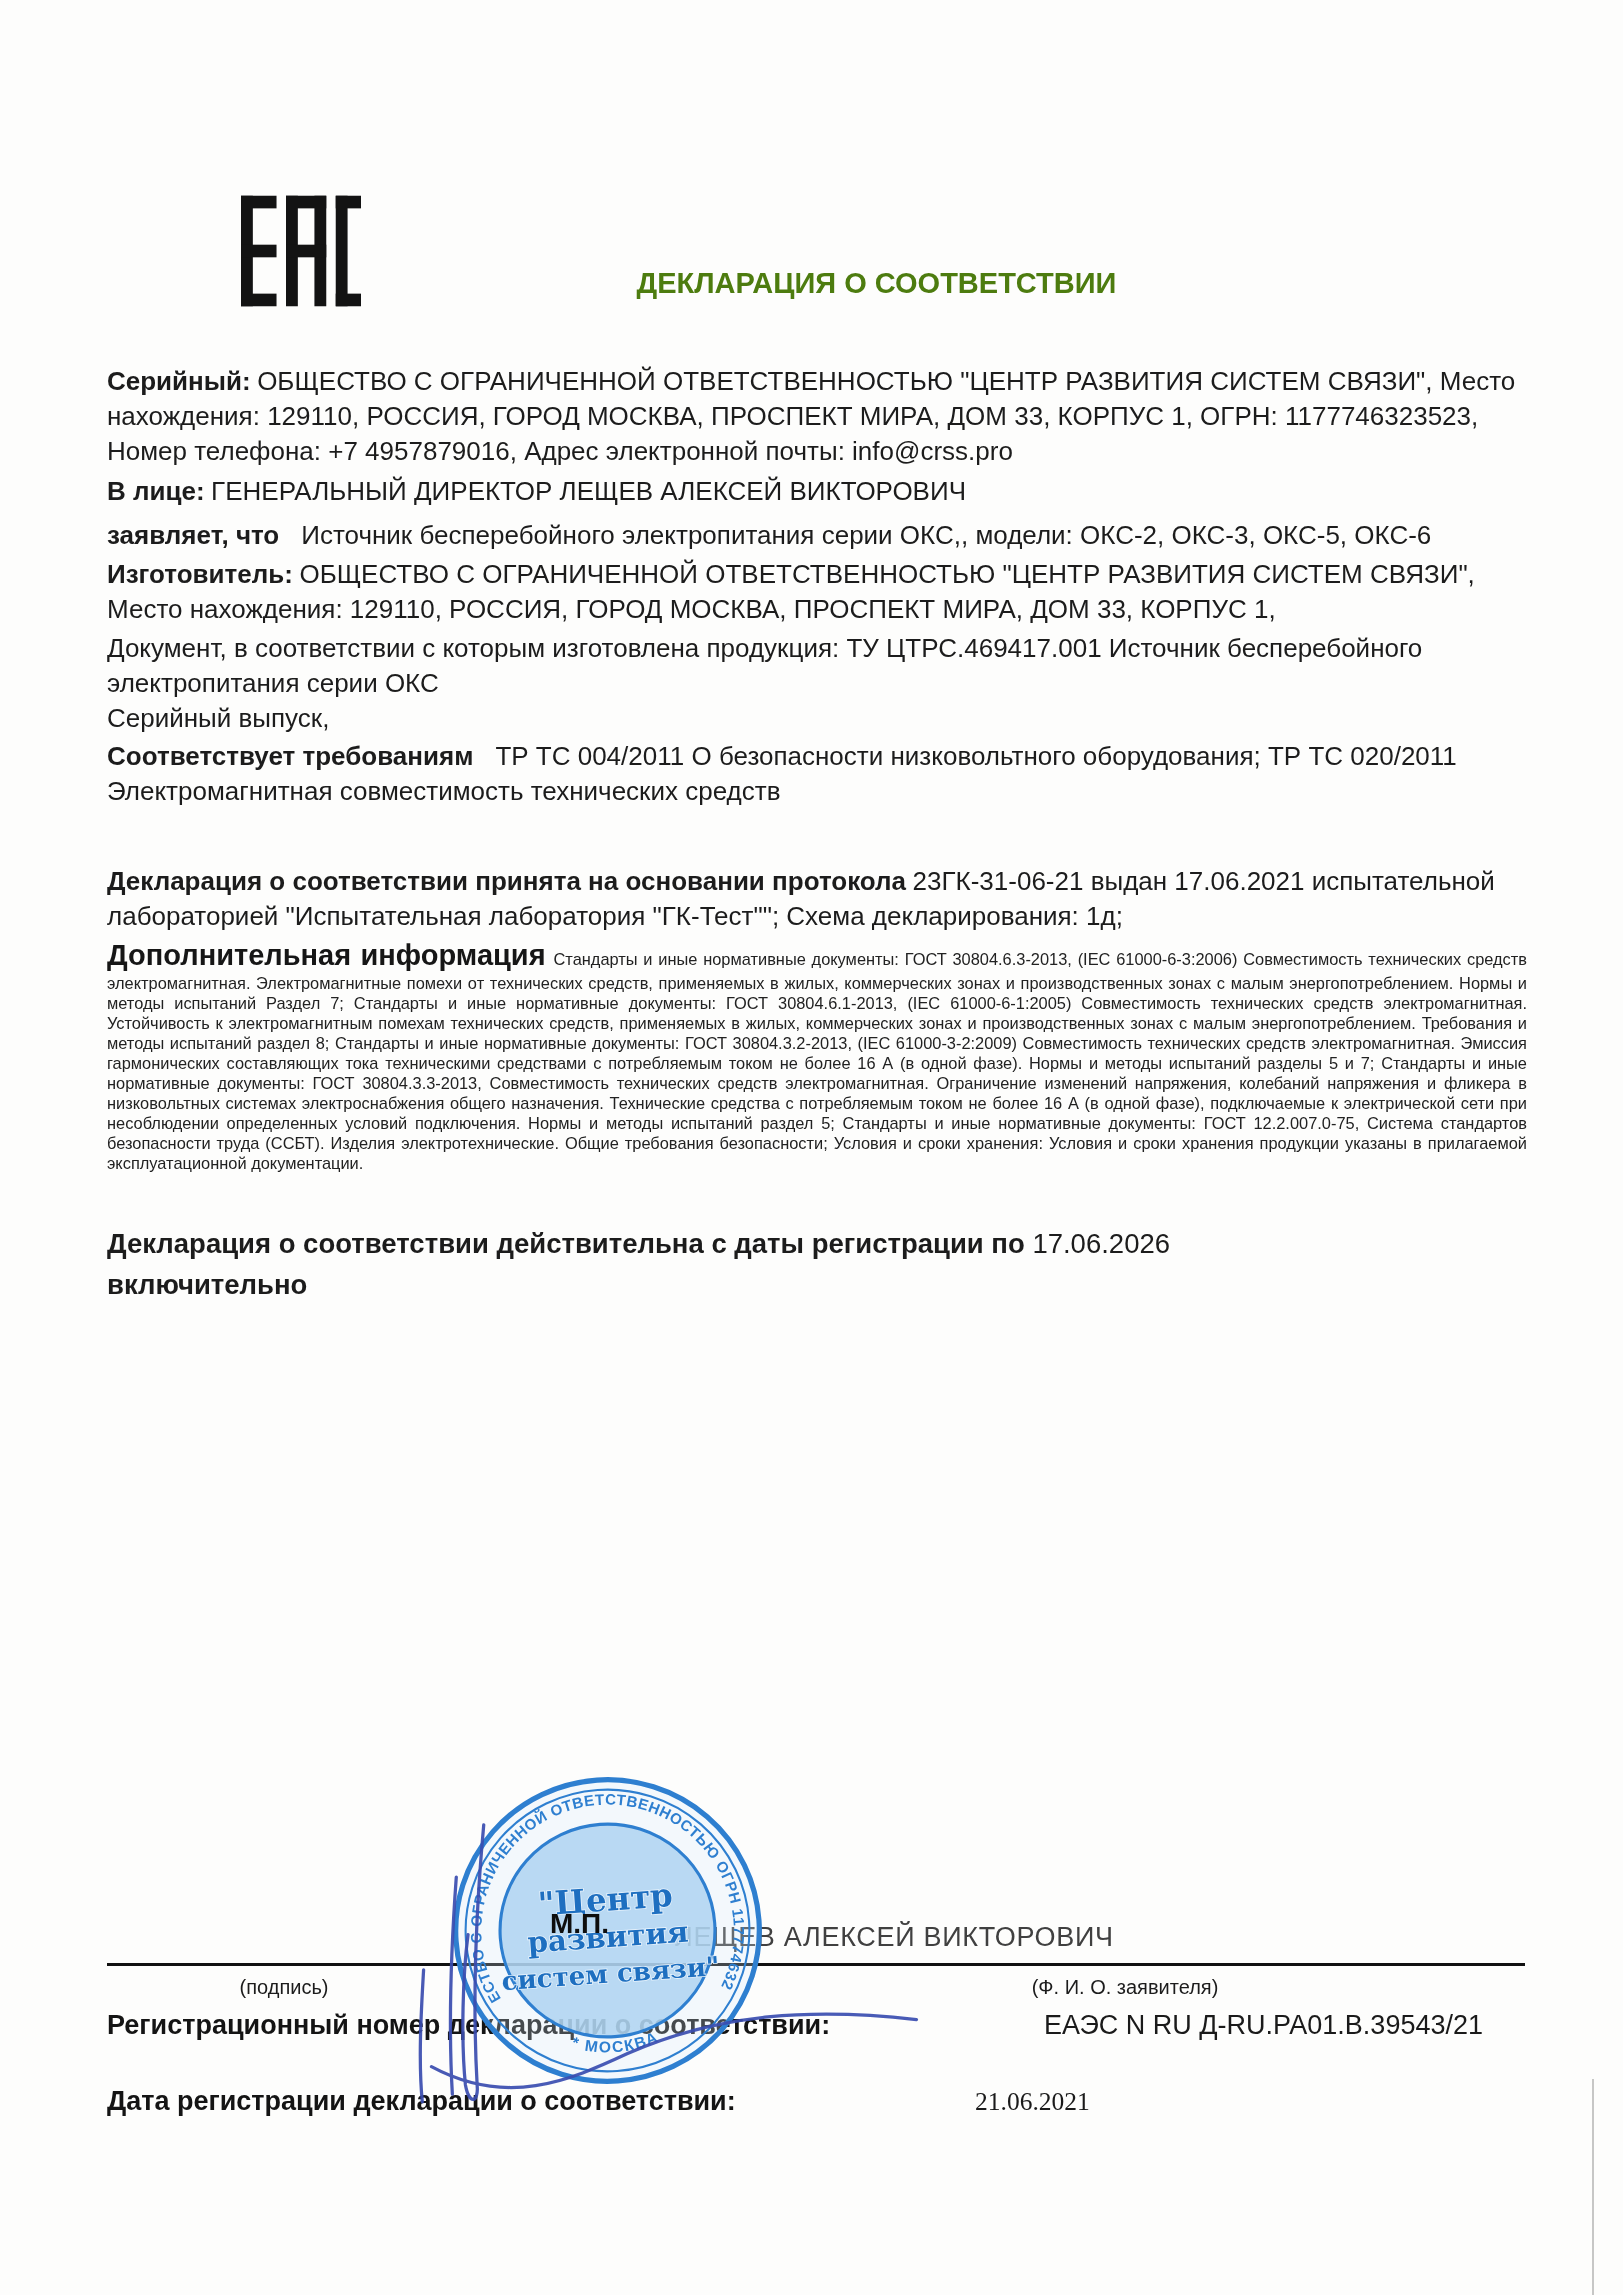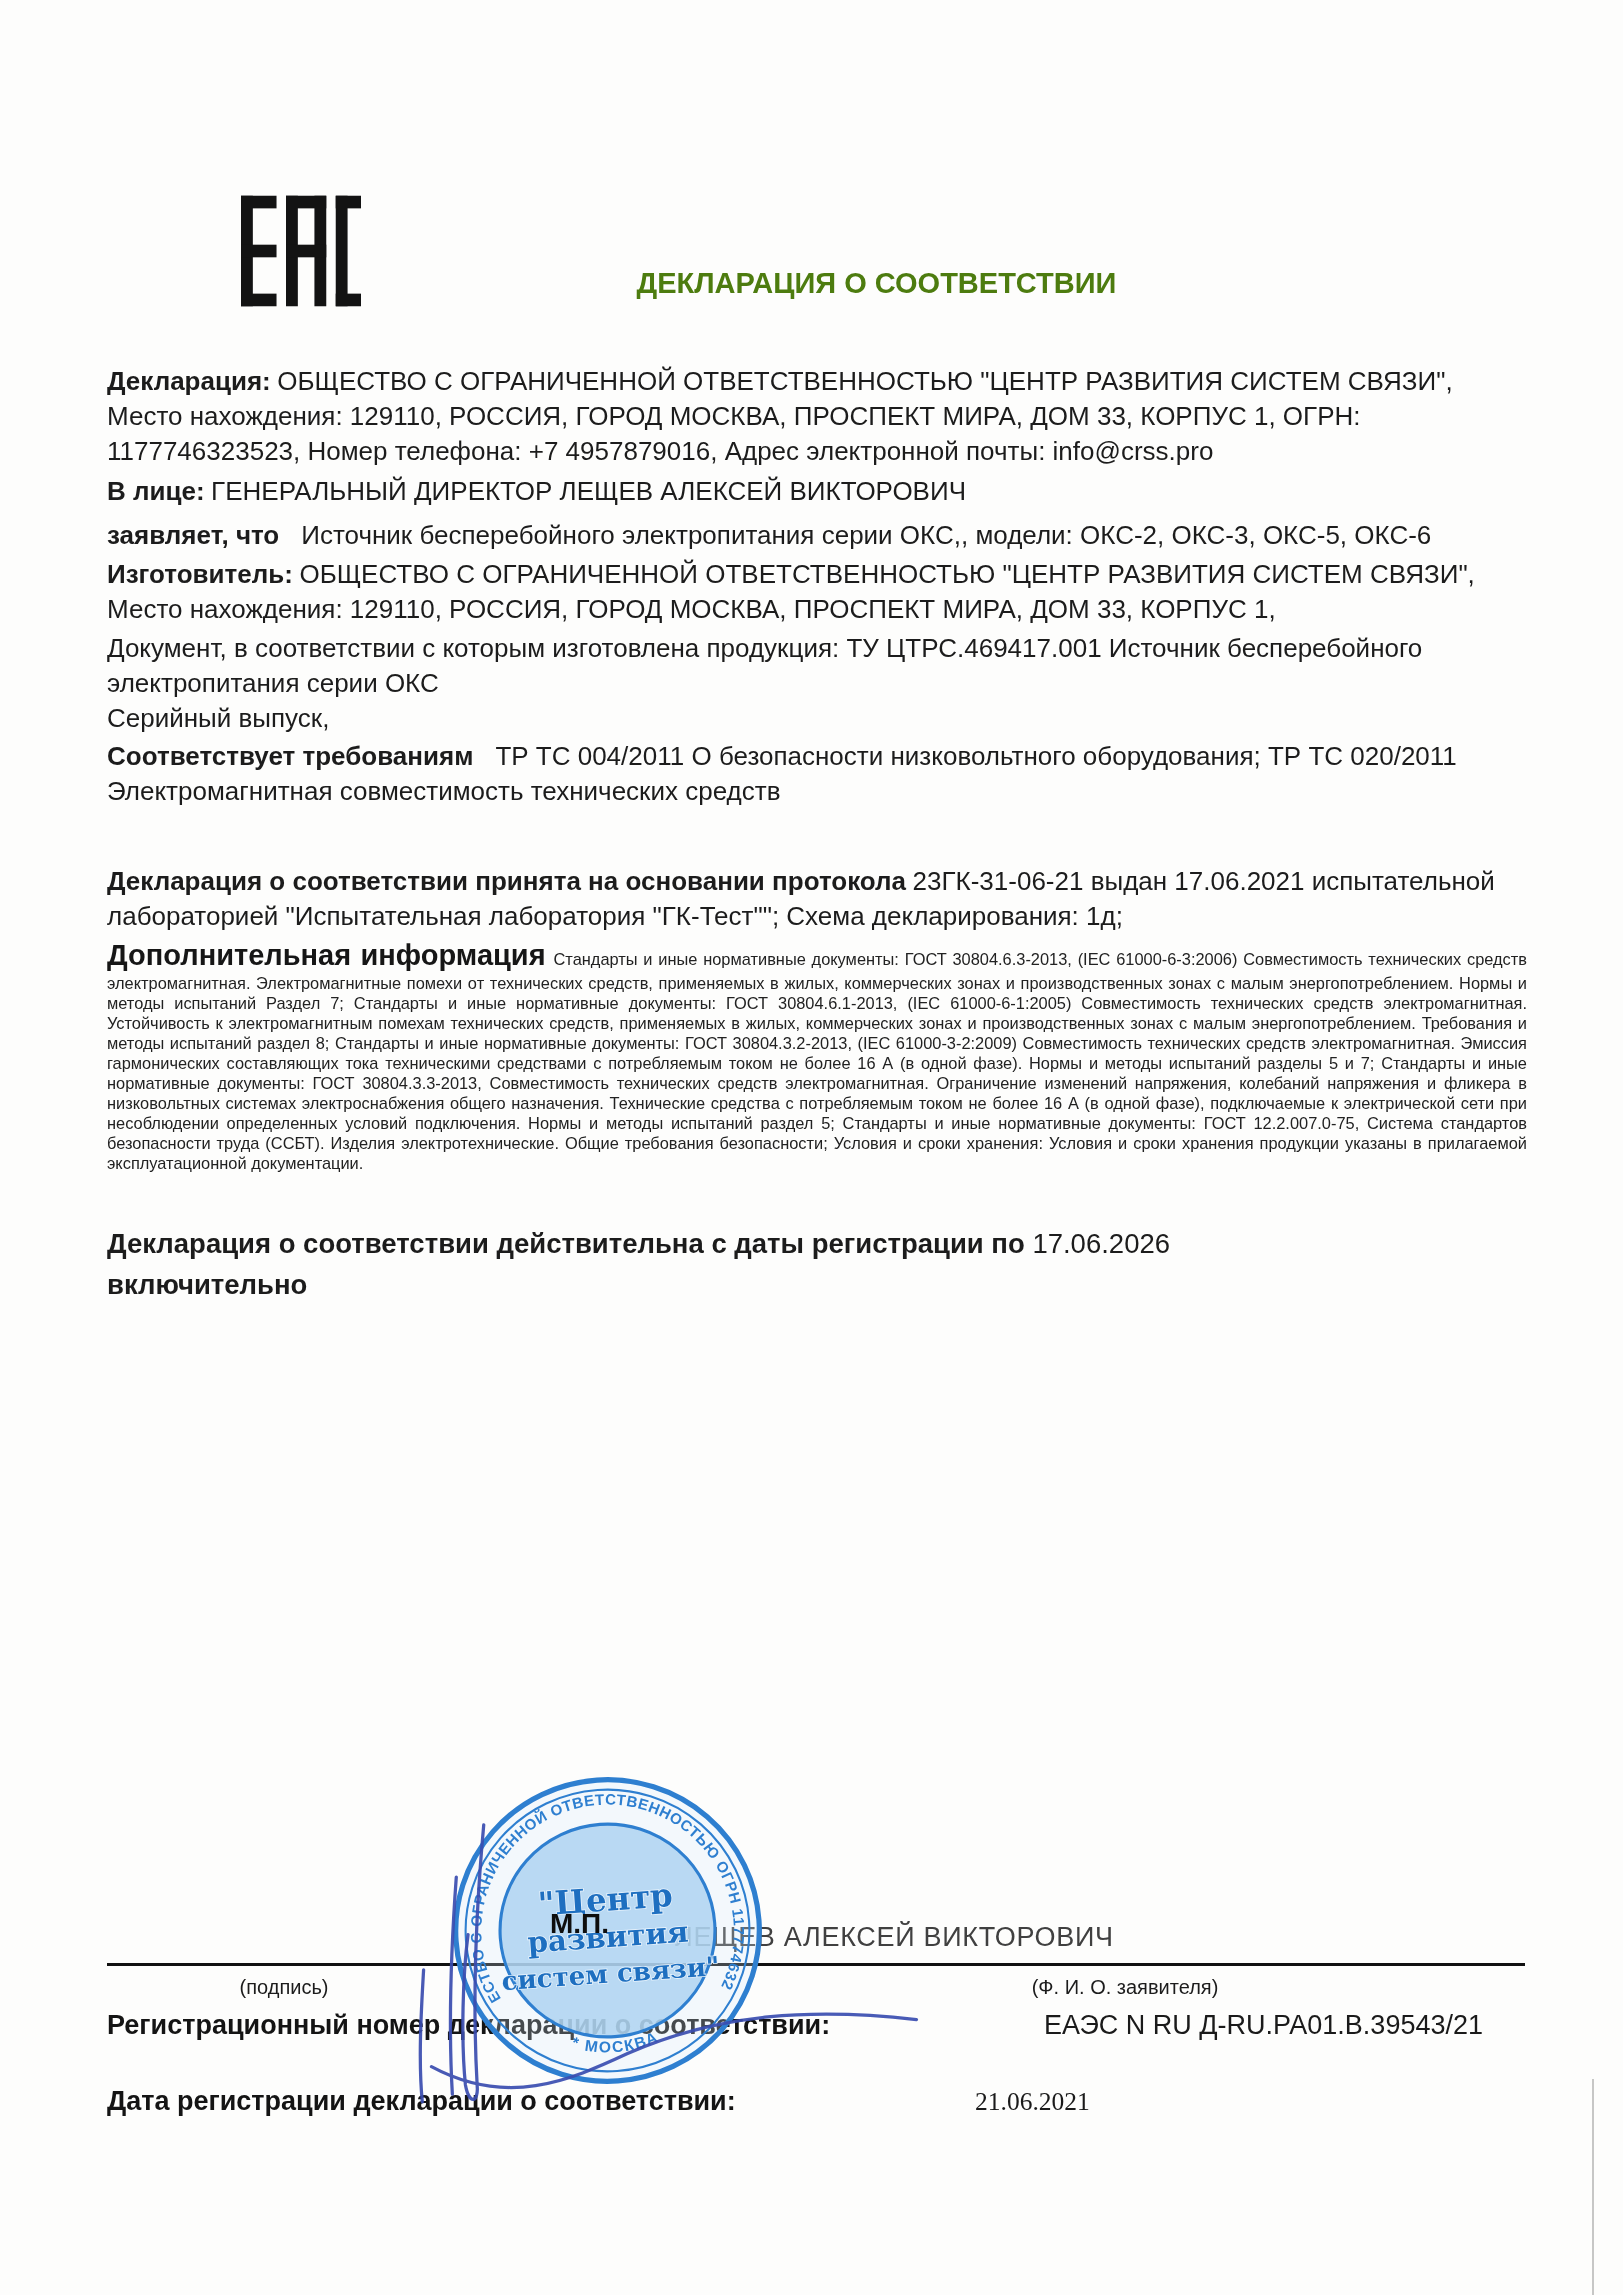--- a/index.html
+++ b/index.html
@@ -65,21 +65,21 @@
       <rect x="120" y="0" width="32" height="16"></rect>
       <rect x="120" y="124" width="32" height="16"></rect>
     </g>
   </svg>
 
   <div class="hdr">
     <div class="hdr-sub">ДЕКЛАРАЦИЯ О СООТВЕТСТВИИ</div>
   </div>
 
   <div class="bodytext">
-    <p><b class="lbl">Декларация:</b><span>ОБЩЕСТВО С ОГРАНИЧЕННОЙ ОТВЕТСТВЕННОСТЬЮ "ЦЕНТР РАЗВИТИЯ СИСТЕМ СВЯЗИ", Место нахождения: 129110, РОССИЯ, ГОРОД МОСКВА, ПРОСПЕКТ МИРА, ДОМ 33, КОРПУС 1, ОГРН: 1177746323523, Номер телефона: +7 4957879016, Адрес электронной почты: info@crss.pro</span></p>
+    <p><b class="lbl">Серийный:</b><span>ОБЩЕСТВО С ОГРАНИЧЕННОЙ ОТВЕТСТВЕННОСТЬЮ "ЦЕНТР РАЗВИТИЯ СИСТЕМ СВЯЗИ", Место нахождения: 129110, РОССИЯ, ГОРОД МОСКВА, ПРОСПЕКТ МИРА, ДОМ 33, КОРПУС 1, ОГРН: 1177746323523, Номер телефона: +7 4957879016, Адрес электронной почты: info@crss.pro</span></p>
 
     <p class="p-vlitse"><b class="lbl">В лице:</b><span>ГЕНЕРАЛЬНЫЙ ДИРЕКТОР ЛЕЩЕВ АЛЕКСЕЙ ВИКТОРОВИЧ</span></p>
 
     <p class="p-declares"><b class="lbl-wide">заявляет, что</b><span>Источник бесперебойного электропитания серии ОКС,, модели: ОКС-2, ОКС-3, ОКС-5, ОКС-6</span></p>
 
     <p class="p-manufacturer"><b class="lbl">Изготовитель:</b><span>ОБЩЕСТВО С ОГРАНИЧЕННОЙ ОТВЕТСТВЕННОСТЬЮ "ЦЕНТР РАЗВИТИЯ СИСТЕМ СВЯЗИ", Место нахождения: 129110, РОССИЯ, ГОРОД МОСКВА, ПРОСПЕКТ МИРА, ДОМ 33, КОРПУС 1,</span></p>
 
     <p class="p-document"><span>Документ, в соответствии с которым изготовлена продукция: ТУ ЦТРС.469417.001 Источник бесперебойного электропитания серии ОКС</span></p>
 
 

